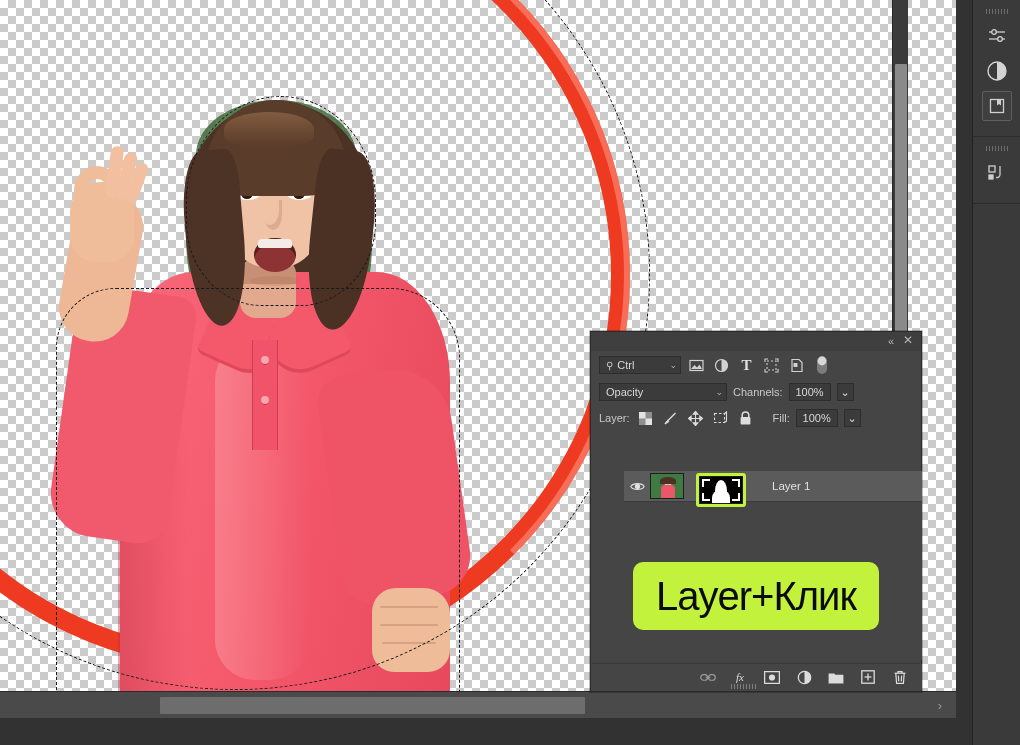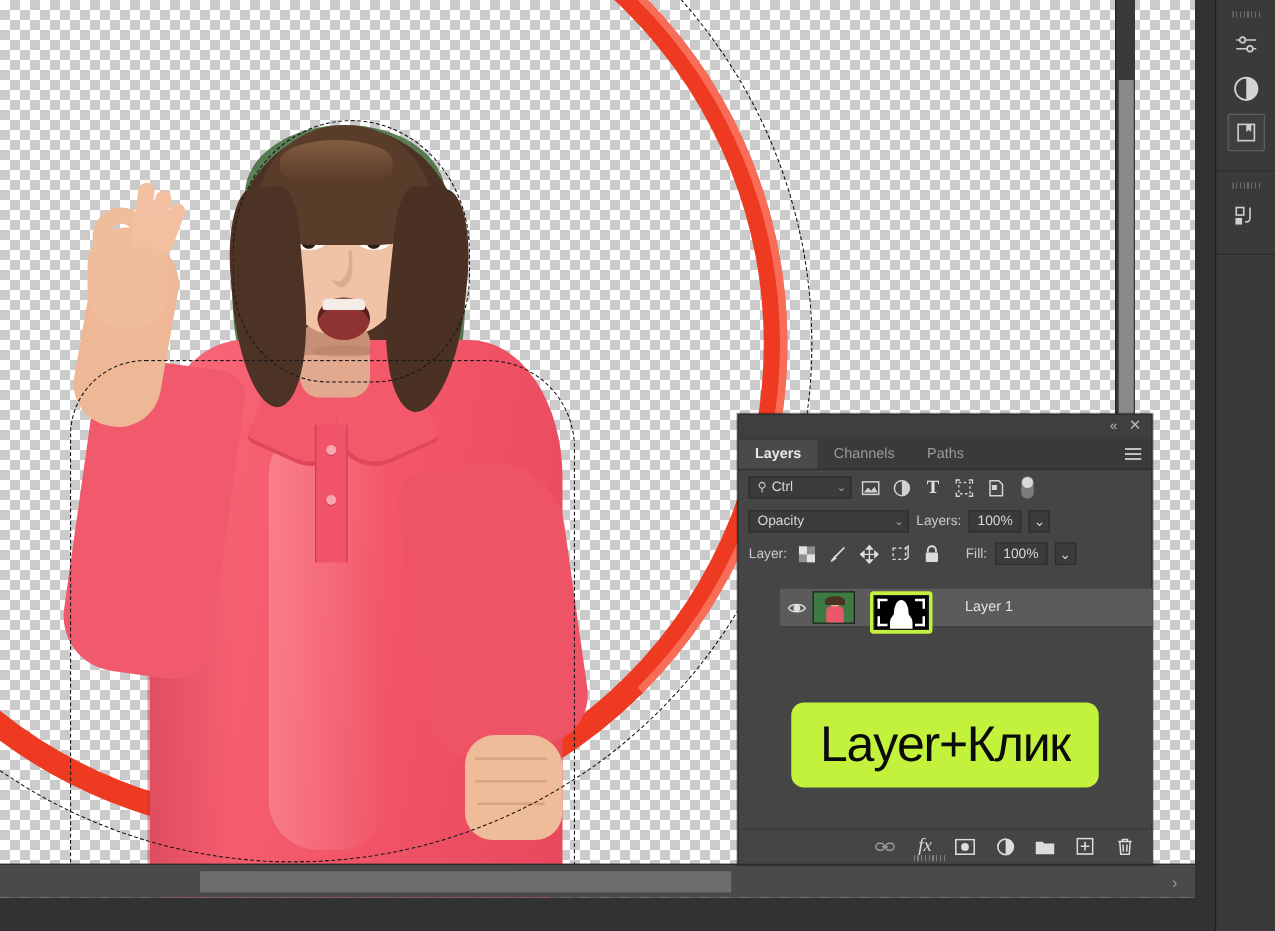--- a/index.html
+++ b/index.html
@@ -314,26 +314,20 @@
     </div>
   </div>
 
   <div class="panel">
 
     <div class="panel-top">
       <div class="p-collapse">«</div>
       <div class="p-close">✕</div>
     </div>
 
-    <div class="tabs">
-      <div class="tab active">Layers</div>
-      <div class="tab">Channels</div>
-      <div class="tab">Paths</div>
-      <div class="p-menu"></div>
-    </div>
 
     <div class="row" style="height:28px;">
       <div class="field sel" style="width:82px;">
         <span style="color:#c8c8c8;font-size:10px;">⚲</span>
         <span style="flex:1;margin-left:4px;">Ctrl</span>
         <span class="caret">⌄</span>
       </div>
       <div class="icon-btn">
         <svg width="15" height="13" viewBox="0 0 15 13" fill="none" stroke="#d2d2d2" stroke-width="1.2">
           <rect x="1" y="1.5" width="13" height="10"></rect>
@@ -367,21 +361,21 @@
           <circle cx="6" cy="6" r="4.4" fill="#d8d8d8"></circle>
         </svg>
       </div>
     </div>
 
     <div class="row">
       <div class="field sel" style="width:128px;">
         <span>Opacity</span>
         <span class="caret">⌄</span>
       </div>
-      <div class="lbl">Layers:</div>
+      <div class="lbl">Channels:</div>
       <div class="field" style="width:42px;justify-content:center;">100%</div>
       <div class="field" style="width:17px;justify-content:center;">⌄</div>
     </div>
 
     <div class="row">
       <div class="lbl">Layer:</div>
       <div class="icon-btn">
         <svg width="13" height="13" viewBox="0 0 12 12">
           <rect width="12" height="12" fill="#8f8f8f"></rect>
           <rect width="6" height="6" fill="#e2e2e2"></rect>
@@ -450,21 +444,21 @@
 
     <div class="panel-bottom">
       <div class="pb-ico">
         <svg width="17" height="11" viewBox="0 0 17 11" fill="none" stroke="#9c9c9c" stroke-width="1.2">
           <rect x="0.8" y="2.4" width="7.2" height="6" rx="3"></rect>
           <rect x="9" y="2.4" width="7.2" height="6" rx="3"></rect>
           <line x1="6" y1="5.4" x2="11" y2="5.4"></line>
         </svg>
       </div>
       <div class="pb-ico">
-        <span style="color:#dcdcdc;font-family:'Liberation Serif',serif;font-style:italic;font-size:15px;">fx</span>
+        <span style="color:#dcdcdc;font-family:'Liberation Serif',serif;font-style:italic;font-size:11px;">fx</span>
       </div>
       <div class="pb-ico">
         <svg width="16" height="13" viewBox="0 0 16 13">
           <rect x="0.6" y="0.6" width="14.8" height="11.8" fill="none" stroke="#dcdcdc" stroke-width="1.3"></rect>
           <circle cx="8" cy="6.5" r="3.1" fill="#dcdcdc"></circle>
         </svg>
       </div>
       <div class="pb-ico">
         <svg width="15" height="15" viewBox="0 0 15 15">
           <circle cx="7.5" cy="7.5" r="6.2" fill="none" stroke="#dcdcdc" stroke-width="1.3"></circle>

